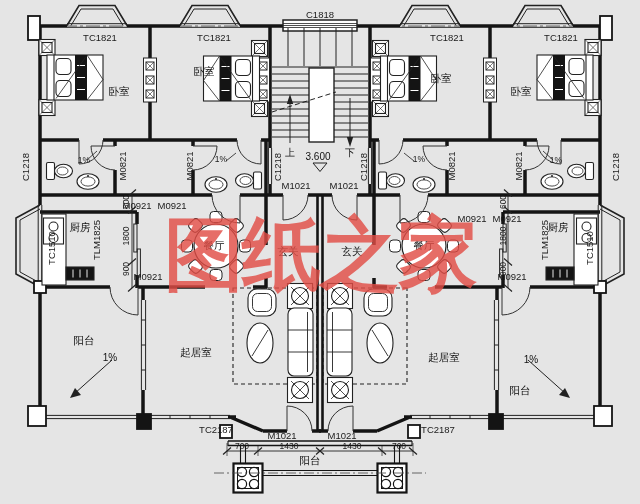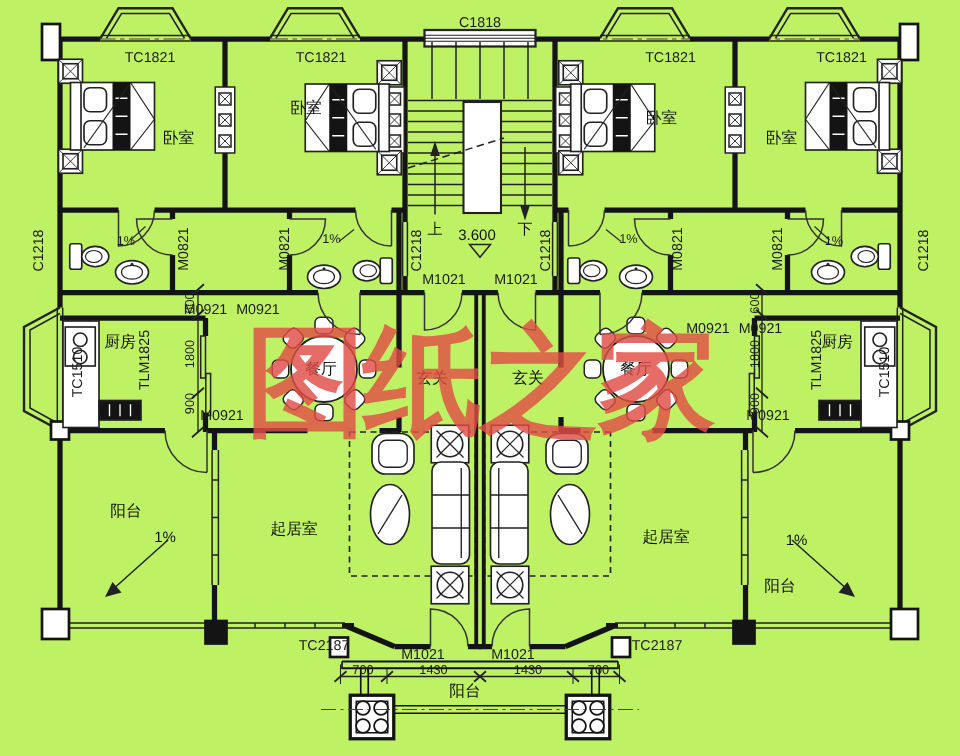--- a/index.html
+++ b/index.html
@@ -1,16 +1,16 @@
 <!DOCTYPE html>
 <html><head>
 <meta charset="utf-8">
 <style>
   html,body{margin:0;padding:0;background:#fff;}
-  .sheet{position:relative;width:640px;height:504px;background:#bef264;overflow:hidden;
+  .sheet{position:relative;width:640px;height:504px;background:#e5e5e5;overflow:hidden;
          font-family:"Liberation Sans","DejaVu Sans",sans-serif;}
   svg text{text-anchor:middle;}
   .t9{font-size:9.5px;fill:#1b1b1b;}
   .t8{font-size:8.5px;fill:#1b1b1b;}
   .tc{font-size:10.5px;fill:#111;}
   .tl{font-size:10px;fill:#111;}
   .watermark{position:absolute;left:320px;top:256px;transform:translate(-50%,-50%);
              font-size:80px;font-weight:bold;letter-spacing:-2px;white-space:nowrap;
              color:rgba(224,77,70,0.82);pointer-events:none;
              font-family:"Liberation Sans","DejaVu Sans",sans-serif;}

